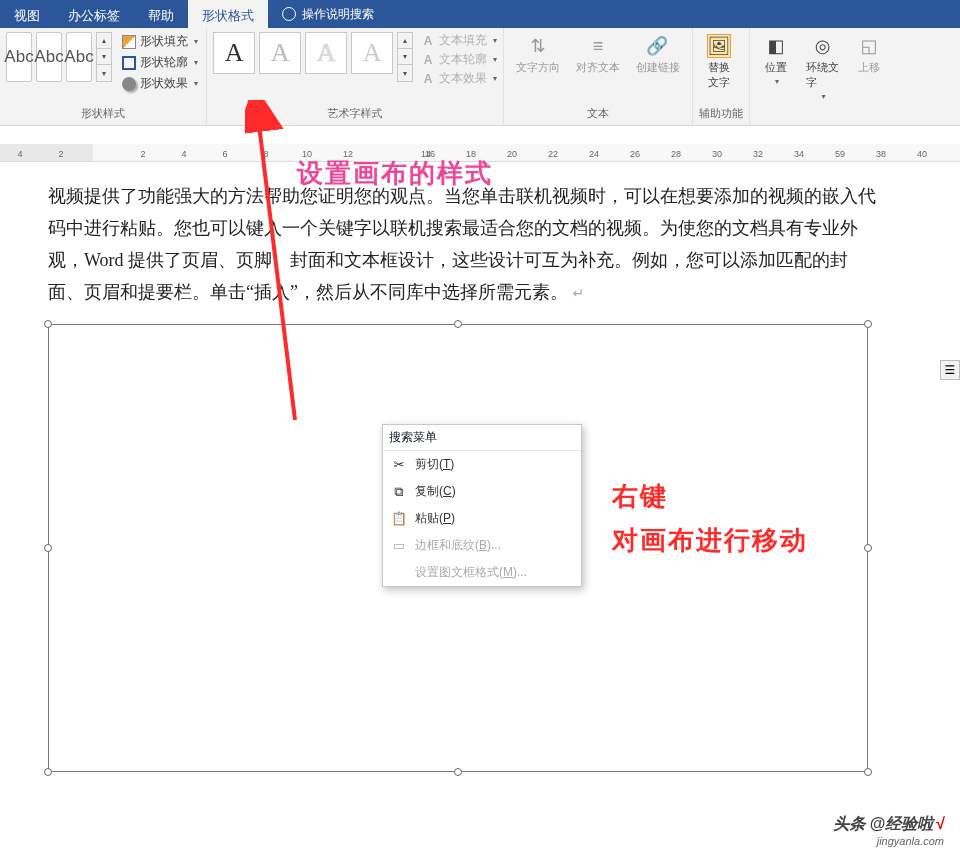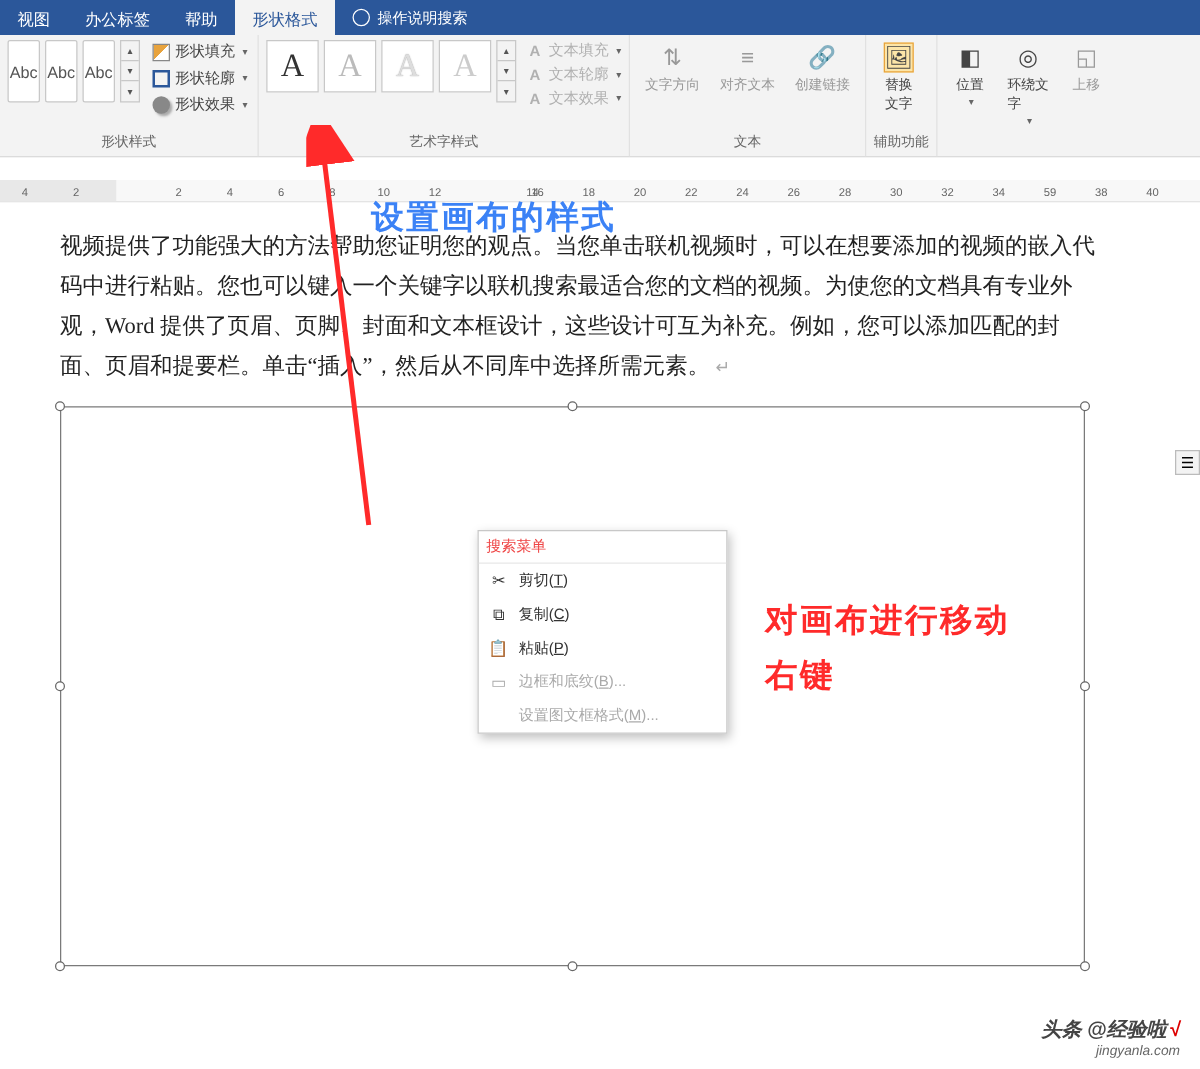--- a/index.html
+++ b/index.html
@@ -11,21 +11,21 @@
   .menubar .tab.active { background: #f3f3f3; color: #2b579a; }
   .menubar .search-hint { display: flex; align-items: center; padding: 0 14px; color: #fff; gap: 6px; }
   .bulb { width: 14px; height: 14px; border: 1px solid #fff; border-radius: 50%; display: inline-block; position: relative; }
   
   
   .ribbon { background: #f3f3f3; border-bottom: 1px solid #d4d4d4; display: flex; height: 98px; }
   .group { border-right: 1px solid #e1e1e1; padding: 4px 6px 2px 6px; display: flex; flex-direction: column; justify-content: space-between; }
   .group-body { display: flex; align-items: flex-start; gap: 4px; }
   .group-label { text-align: center; font-size: 11px; color: #666; padding: 2px 0; }
   
-  .style-box { width: 26px; height: 50px; border: 1px solid #c8c8c8; background: #fff; display: flex; align-items: center; justify-content: center; color: #555; font-size: 13px; border-radius: 2px; }
+  .style-box { width: 26px; height: 50px; border: 1px solid #c8c8c8; background: #fff; display: flex; align-items: center; justify-content: center; color: #555; font-size: 17px; border-radius: 2px; }
   .gallery-nav { display: flex; flex-direction: column; border: 1px solid #c8c8c8; }
   .gallery-nav span { width: 14px; height: 16px; display: flex; align-items: center; justify-content: center; font-size: 8px; color: #555; border-bottom: 1px solid #c8c8c8; }
   .gallery-nav span:last-child { border-bottom: none; }
   
   .shape-opts { display: flex; flex-direction: column; gap: 2px; padding-left: 4px; }
   .shape-opt { display: flex; align-items: center; gap: 4px; font-size: 12px; color: #444; padding: 1px 2px; }
   .shape-opt .ic { width: 14px; height: 14px; display: inline-block; }
   .ic-fill { background: linear-gradient(135deg,#e8a33d 50%,#fff 50%); border:1px solid #888; }
   .ic-outline { border: 2px solid #2b579a; }
   .ic-effect { background:#888; border-radius:50%; box-shadow: 2px 2px 2px #aaa; }
@@ -58,28 +58,28 @@
   .doc-text .ret { color:#aaa; font-size:14px; }
   
   .canvas-box { position: relative; margin-top: 14px; width: 820px; height: 448px; border: 1px solid #7a7a7a; background:#fff; }
   .handle { position:absolute; width:8px; height:8px; background:#fff; border:1px solid #666; border-radius:50%; }
   .h-tl{top:-5px;left:-5px}.h-tr{top:-5px;right:-5px}.h-bl{bottom:-5px;left:-5px}.h-br{bottom:-5px;right:-5px}
   .h-t{top:-5px;left:50%;margin-left:-4px}.h-b{bottom:-5px;left:50%;margin-left:-4px}
   .h-l{left:-5px;top:50%;margin-top:-4px}.h-r{right:-5px;top:50%;margin-top:-4px}
   
   
   .ctx { position:absolute; left: 382px; top: 424px; width: 200px; background:#fff; border:1px solid #c8c8c8; box-shadow: 2px 3px 8px rgba(0,0,0,.25); font-size:12px; }
-  .ctx-search { padding:4px 6px; border-bottom:1px solid #e8e8e8; color:#ef4444; }
+  .ctx-search { padding:4px 6px; border-bottom:1px solid #e8e8e8; color:#0f172a; }
   .ctx-item { display:flex; align-items:center; gap:8px; padding:5px 8px; color:#333; }
   .ctx-item.disabled { color:#aaa; }
   .ctx-item .ci { width:16px; height:16px; display:flex; align-items:center; justify-content:center; font-size:13px; }
   .ctx-item .hk { text-decoration: underline; }
   
   
-  .anno1 { position:absolute; left: 297px; top: 156px; color:#3b82f6; font-size: 26px; font-weight: bold; letter-spacing: 2px; }
+  .anno1 { position:absolute; left: 297px; top: 156px; color:#ec4899; font-size: 26px; font-weight: bold; letter-spacing: 2px; }
   .anno2 { position:absolute; left: 612px; top: 474px; color:#ff2a2a; font-size: 26px; font-weight: bold; line-height: 44px; letter-spacing: 2px; }
   .arrow { position:absolute; left: 245px; top: 100px; pointer-events:none; }
   
   .watermark { position:absolute; right: 16px; bottom: 8px; font-size: 16px; color:#444; font-style: italic; display:flex; flex-direction:column; align-items:flex-end; }
   .watermark .w1 { font-weight:bold; }
   .watermark .w2 { font-size:11px; color:#666; }
   .watermark .chk { color:#d00; font-weight:bold; margin-left:2px; }
   
   .side-badge { position:absolute; right:0; top: 360px; width:20px; height:20px; border:1px solid #bbb; background:#f3f3f3; display:flex; align-items:center; justify-content:center; }
 </style>
@@ -290,22 +290,22 @@
   <defs>
       <marker id="ah" markerWidth="12" markerHeight="12" refX="6" refY="6" orient="auto">
         <path d="M0,0 L12,6 L0,12 Z" fill="#ff2a2a"></path>
       </marker>
     </defs>
   <line x1="50" y1="320" x2="12" y2="8" stroke="#ff2a2a" stroke-width="4" marker-end="url(#ah)"></line>
 </svg>
 
 <div class="anno1">设置画布的样式</div>
 <div class="anno2">
+  <div>右键</div>
   <div>对画布进行移动</div>
-  <div>右键</div>
 </div>
 
 <div class="side-badge">
   <span>☰</span>
 </div>
 
 <div class="watermark">
   <div class="w1"><span>头条 @经验啦</span><span class="chk">√</span></div>
   <div class="w2">jingyanla.com</div>
 </div>

